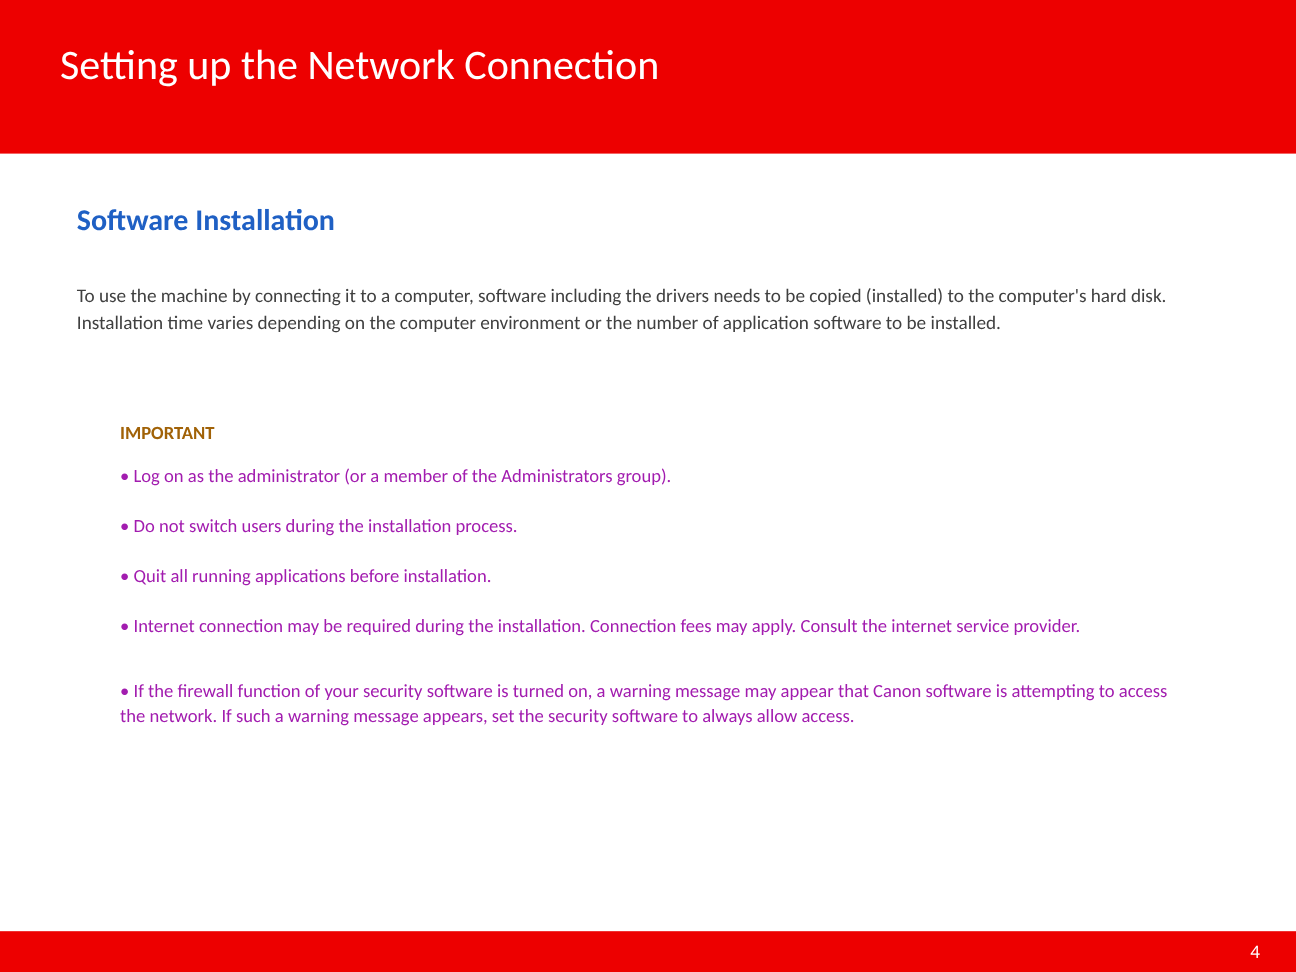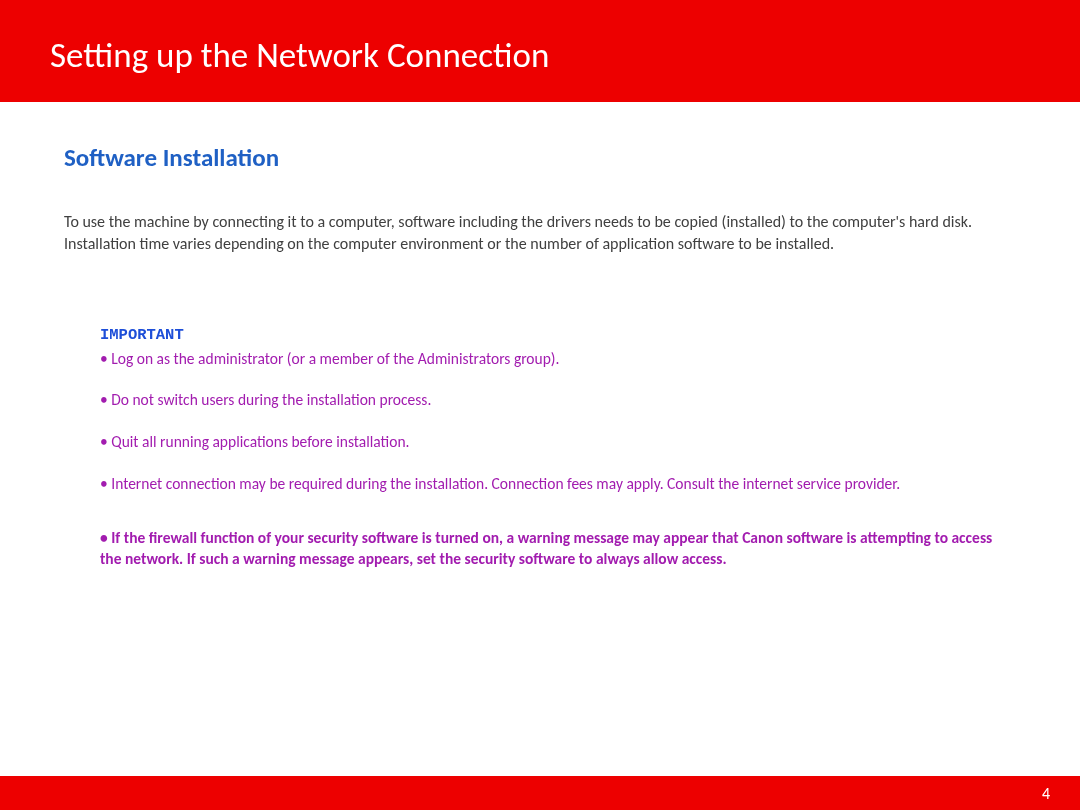--- a/index.html
+++ b/index.html
@@ -10,21 +10,21 @@
     body {
       font-family: Calibri, 'Segoe UI', Arial, sans-serif;
       width: 1080px;
       height: 810px;
       background: #ffffff;
       position: relative;
       overflow: hidden;
     }
     .header-bar {
       background: #ed0000;
-      height: 102px;
+      height: 128px;
       width: 100%;
       padding: 34px 50px 0 50px;
     }
     .page-title {
       color: #ffffff;
       font-size: 35px;
       font-weight: 400;
     }
     .content-area {
       padding: 40px 64px 0 64px;
@@ -41,33 +41,31 @@
       line-height: 1.4;
       margin-bottom: 70px;
     }
     .important-block {
       padding-left: 36px;
       padding-right: 20px;
     }
     .important-label {
       font-weight: 700;
       font-size: 15.5px;
-      color: #1d4ed8;
-      margin-bottom: 4px;
-      font-family: Liberation Mono, monospace;
+      color: #a16207;
+      margin-bottom: 16px;
     }
     .bullet-item {
       color: #a21caf;
       font-size: 15.5px;
       line-height: 1.4;
       margin-bottom: 20px;
     }
     .bullet-item.last-spaced {
       margin-top: 32px;
-      font-weight: bold;
     }
     .footer-bar {
       position: absolute;
       bottom: 0;
       left: 0;
       width: 100%;
       height: 34px;
       background: #ed0000;
       display: flex;
       justify-content: flex-end;

